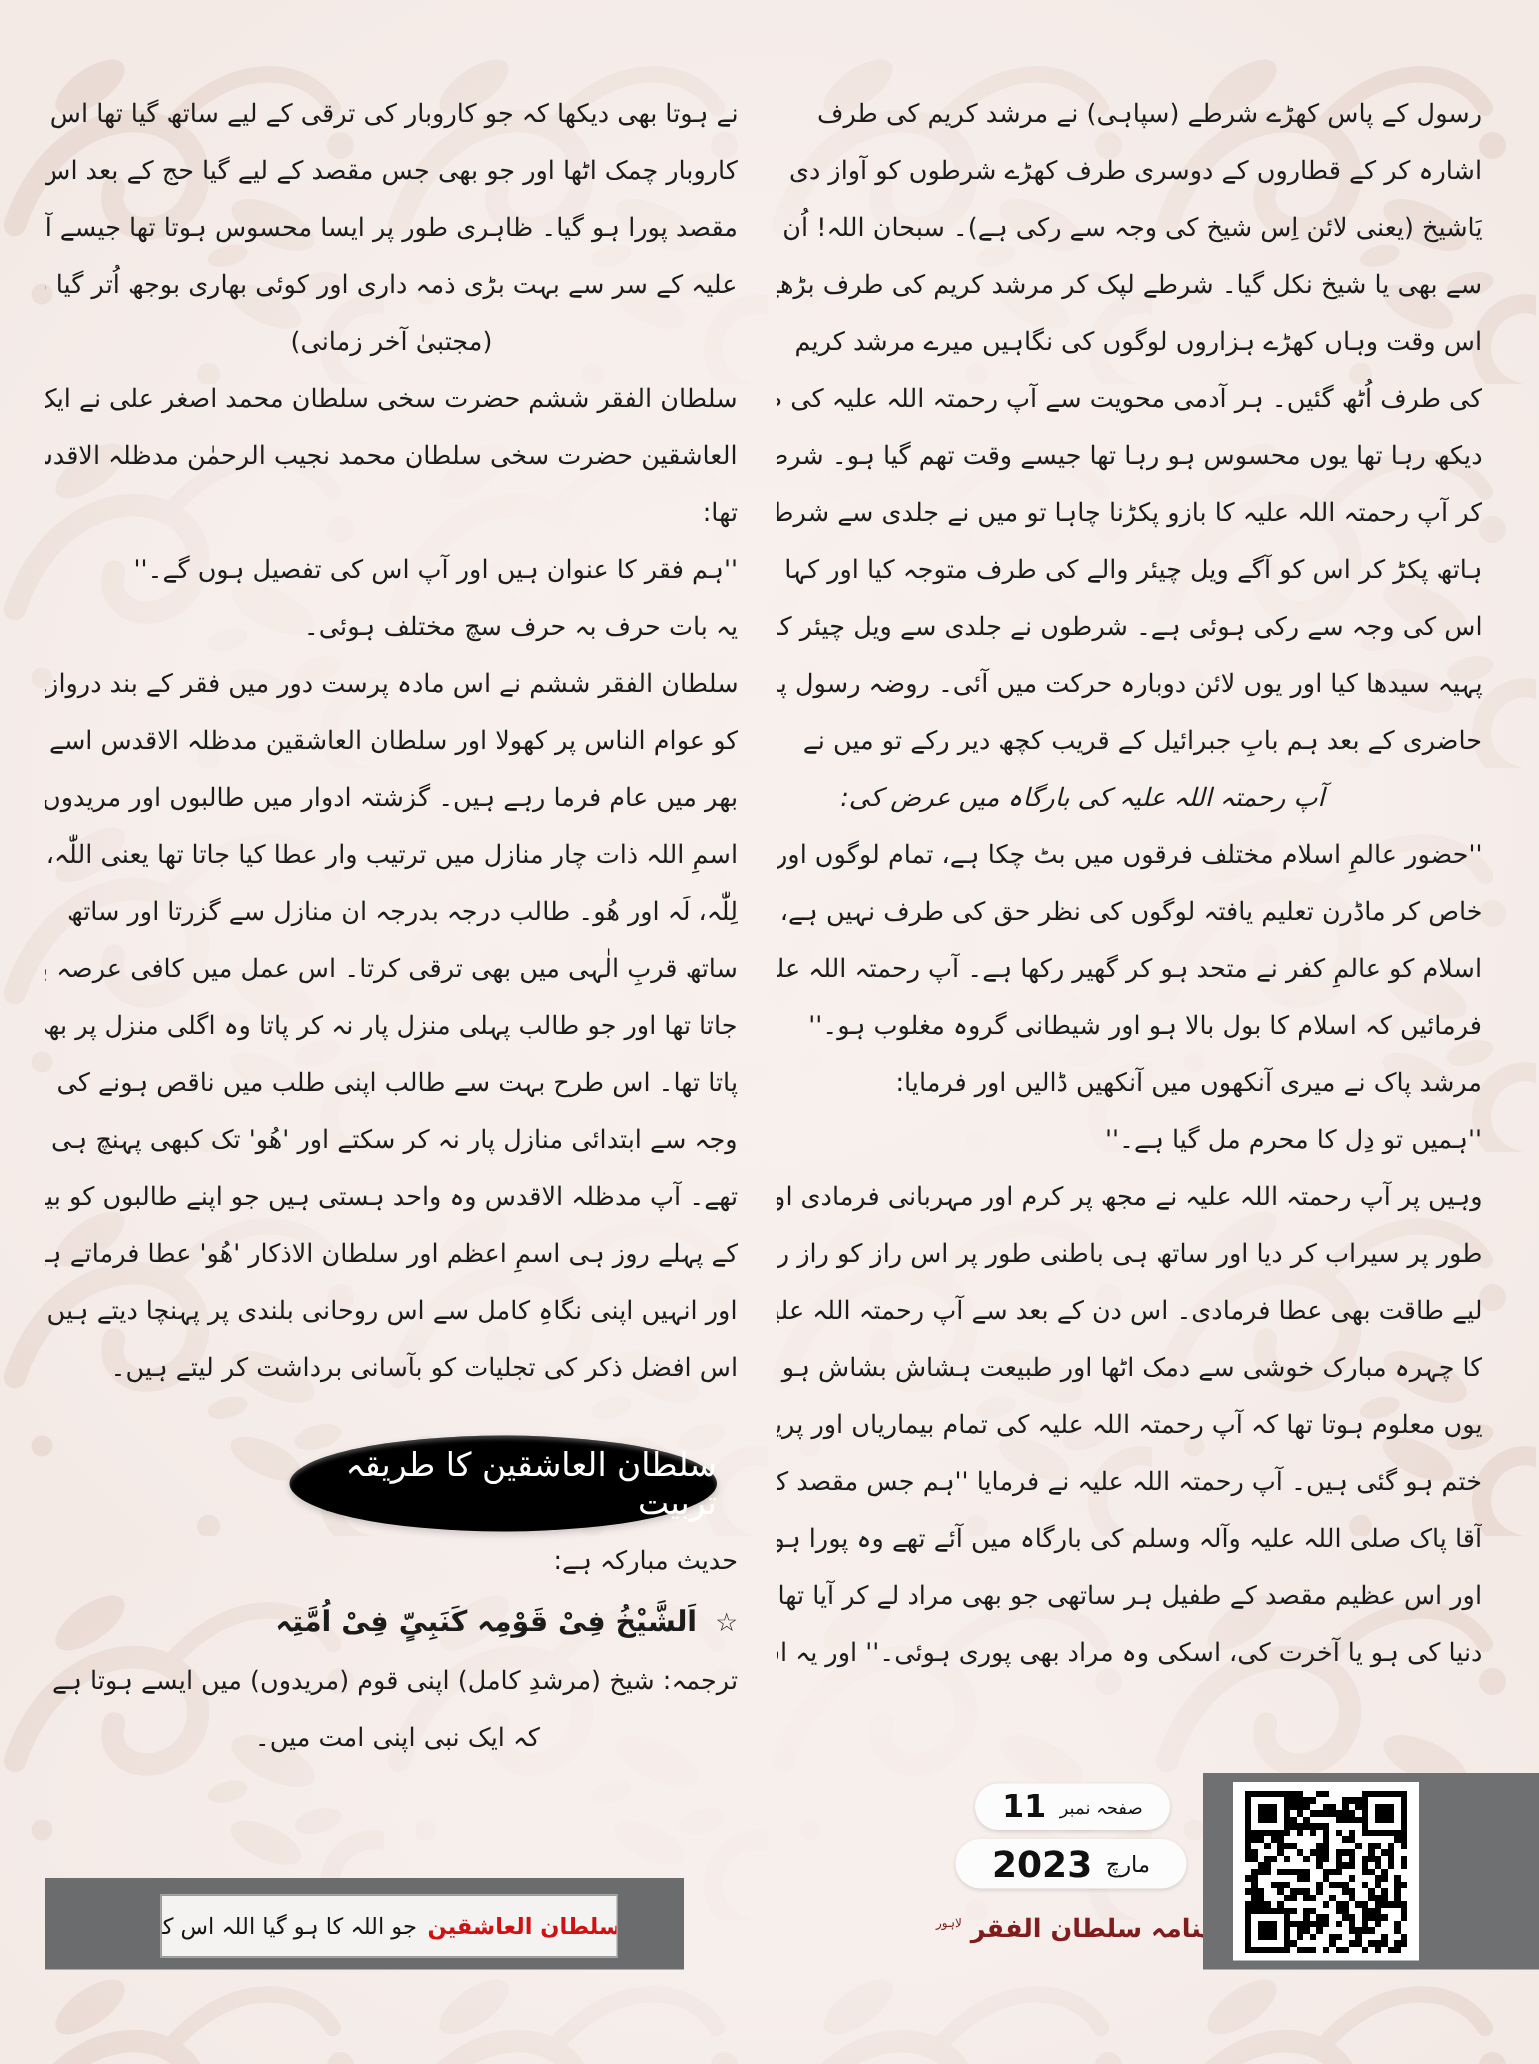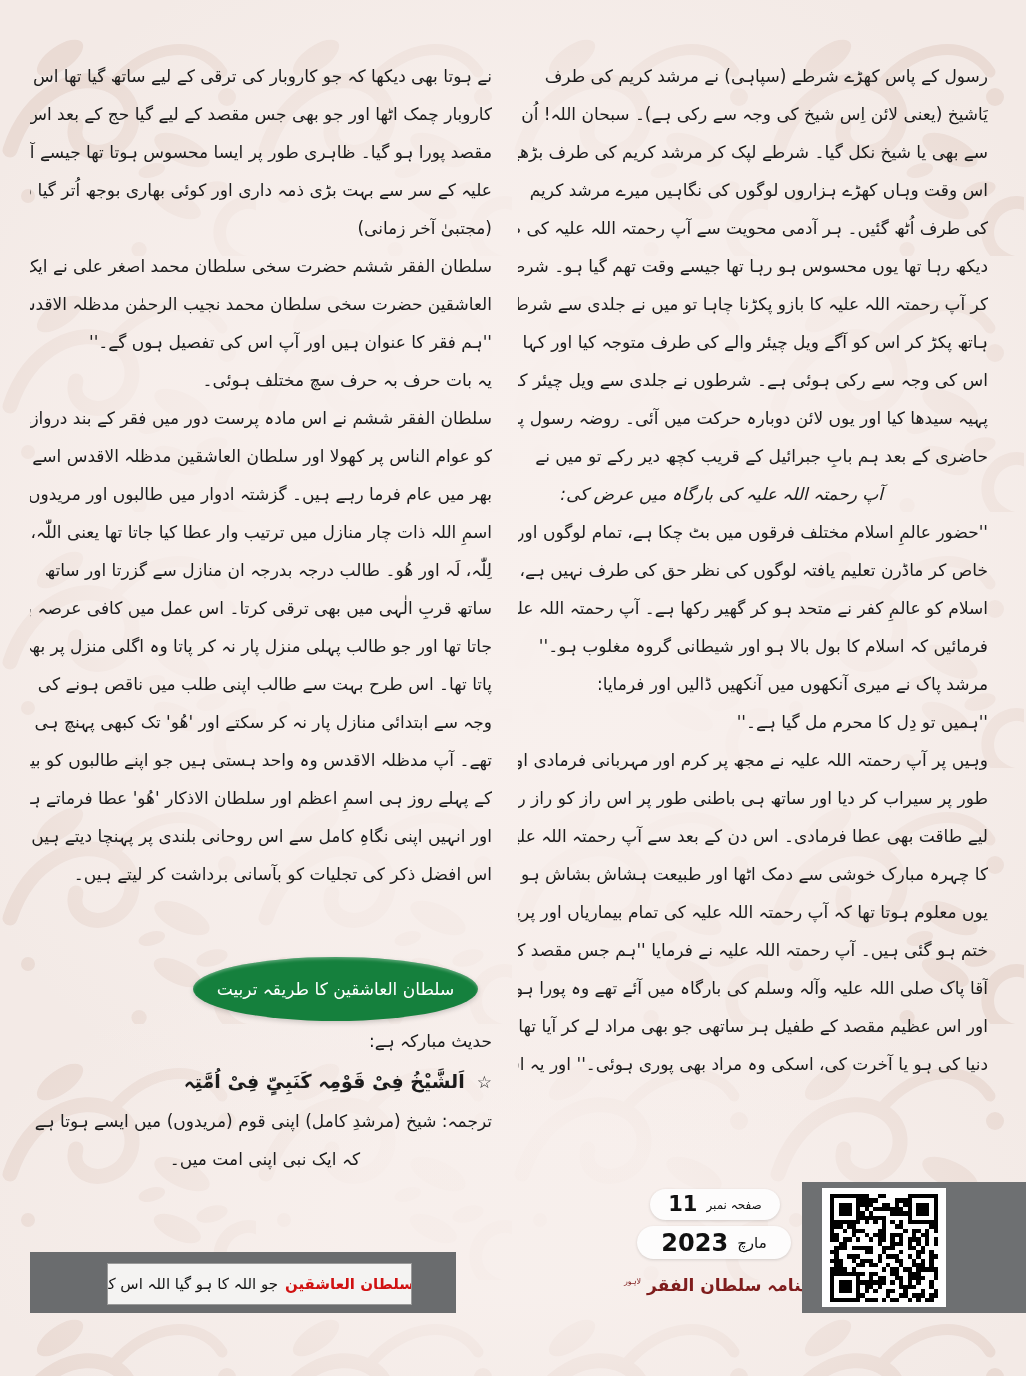--- a/index.html
+++ b/index.html
@@ -9,25 +9,25 @@
   .vignette{position:absolute;left:0;top:0;right:0;bottom:0;z-index:1;pointer-events:none;
     background:
       radial-gradient(ellipse 62% 48% at 50% 40%, rgba(248,240,237,0.96) 30%, rgba(248,240,237,0.72) 62%, rgba(248,240,237,0) 100%),
       radial-gradient(ellipse 55% 20% at 50% 88%, rgba(248,240,237,0.85) 30%, rgba(248,240,237,0) 100%);}
   .layer{position:absolute;z-index:2;}
 
   .col{direction:rtl;color:#1c1c1c;font-size:17px;}
   .col-right{right:38px;top:57px;width:470px;}
   .col-left{left:30px;top:57px;width:462px;}
   .line{height:38px;line-height:38px;white-space:nowrap;overflow:hidden;text-align:right;}
-  .line.align-end{text-align:right;}
+  .line.align-end{text-align:center;}
   .line.pr-110{padding-right:105px;font-style:italic;}
 
-  .banner{left:193px;top:957px;width:285px;height:64px;background:#15803d;border-radius:50%;
-    display:flex;align-items:center;justify-content:center;color:#fff;font-size:17px;direction:rtl;
+  .banner{left:193px;top:957px;width:285px;height:64px;background:#000000;border-radius:50%;
+    display:flex;align-items:center;justify-content:center;color:#fff;font-size:22px;direction:rtl;
     box-shadow:inset 0 2px 3px rgba(255,255,255,.28), 0 2px 5px rgba(0,0,0,.18);}
 
   .hadith{left:30px;top:1022px;width:462px;direction:rtl;color:#1c1c1c;font-size:17px;}
   .hline{height:38px;line-height:38px;white-space:nowrap;overflow:hidden;}
   .hline.arabic{font-size:19px;height:42px;line-height:42px;font-weight:bold;}
   .hline .star{font-size:17px;font-weight:normal;padding-left:12px;}
   .hline.t2{padding-right:132px;}
 
   .pill{background:#fdfcfc;border-radius:17px;display:flex;align-items:center;justify-content:center;
     gap:9px;direction:rtl;box-shadow:0 1px 3px rgba(0,0,0,.14);color:#111;}
@@ -76,20 +76,21 @@
           </g>
       </pattern>
     </defs>
     <rect width="1026" height="1376" fill="#f3eae6"></rect>
     <rect width="1026" height="1376" fill="url(#damask)" opacity="0.55"></rect>
   </svg>
   <div class="vignette"></div>
 
   <div class="layer col col-right">
       <div class="line">رسول کے پاس کھڑے شرطے (سپاہی) نے مرشد کریم کی طرف</div>
+      <div class="line">اشارہ کر کے قطاروں کے دوسری طرف کھڑے شرطوں کو آواز دی</div>
       <div class="line">یَاشیخ (یعنی لائن اِس شیخ کی وجہ سے رکی ہے)۔ سبحان اللہ! اُن کے منہ</div>
       <div class="line">سے بھی یا شیخ نکل گیا۔ شرطے لپک کر مرشد کریم کی طرف بڑھے تو</div>
       <div class="line">اس وقت وہاں کھڑے ہزاروں لوگوں کی نگاہیں میرے مرشد کریم</div>
       <div class="line">کی طرف اُٹھ گئیں۔ ہر آدمی محویت سے آپ رحمتہ اللہ علیہ کی طرف</div>
       <div class="line">دیکھ رہا تھا یوں محسوس ہو رہا تھا جیسے وقت تھم گیا ہو۔ شرطے نے بڑھ</div>
       <div class="line">کر آپ رحمتہ اللہ علیہ کا بازو پکڑنا چاہا تو میں نے جلدی سے شرطے کا</div>
       <div class="line">ہاتھ پکڑ کر اس کو آگے ویل چیئر والے کی طرف متوجہ کیا اور کہا کہ لائن</div>
       <div class="line">اس کی وجہ سے رکی ہوئی ہے۔ شرطوں نے جلدی سے ویل چیئر کا</div>
       <div class="line">پہیہ سیدھا کیا اور یوں لائن دوبارہ حرکت میں آئی۔ روضہ رسول پر</div>
       <div class="line">حاضری کے بعد ہم بابِ جبرائیل کے قریب کچھ دیر رکے تو میں نے</div>
@@ -112,20 +113,21 @@
     </div>
 
   <div class="layer col col-left">
       <div class="line">نے ہوتا بھی دیکھا کہ جو کاروبار کی ترقی کے لیے ساتھ گیا تھا اس کا</div>
       <div class="line">کاروبار چمک اٹھا اور جو بھی جس مقصد کے لیے گیا حج کے بعد اس کا</div>
       <div class="line">مقصد پورا ہو گیا۔ ظاہری طور پر ایسا محسوس ہوتا تھا جیسے آپ رحمتہ اللہ</div>
       <div class="line">علیہ کے سر سے بہت بڑی ذمہ داری اور کوئی بھاری بوجھ اُتر گیا ہو۔''</div>
       <div class="line align-end">(مجتبیٰ آخر زمانی)</div>
       <div class="line">سلطان الفقر ششم حضرت سخی سلطان محمد اصغر علی نے ایک بار سلطان</div>
       <div class="line">العاشقین حضرت سخی سلطان محمد نجیب الرحمٰن مدظلہ الاقدس سے فرمایا</div>
+      <div class="line">تھا:</div>
       <div class="line">''ہم فقر کا عنوان ہیں اور آپ اس کی تفصیل ہوں گے۔''</div>
       <div class="line">یہ بات حرف بہ حرف سچ مختلف ہوئی۔</div>
       <div class="line">سلطان الفقر ششم نے اس مادہ پرست دور میں فقر کے بند دروازے</div>
       <div class="line">کو عوام الناس پر کھولا اور سلطان العاشقین مدظلہ الاقدس اسے دنیا</div>
       <div class="line">بھر میں عام فرما رہے ہیں۔ گزشتہ ادوار میں طالبوں اور مریدوں کو</div>
       <div class="line">اسمِ اللہ ذات چار منازل میں ترتیب وار عطا کیا جاتا تھا یعنی اللّٰہ،</div>
       <div class="line">لِلّٰہ، لَہ اور ھُو۔ طالب درجہ بدرجہ ان منازل سے گزرتا اور ساتھ</div>
       <div class="line">ساتھ قربِ الٰہی میں بھی ترقی کرتا۔ اس عمل میں کافی عرصہ بھی لگ</div>
       <div class="line">جاتا تھا اور جو طالب پہلی منزل پار نہ کر پاتا وہ اگلی منزل پر بھی پہنچ نہ</div>
       <div class="line">پاتا تھا۔ اس طرح بہت سے طالب اپنی طلب میں ناقص ہونے کی</div>

